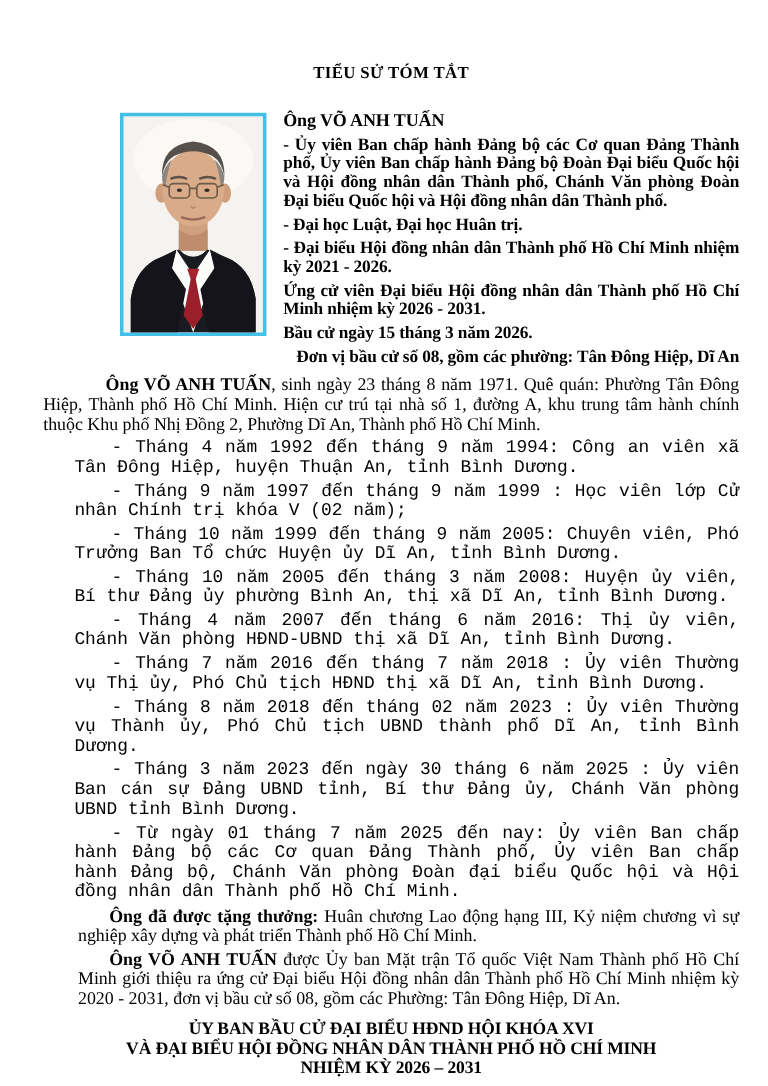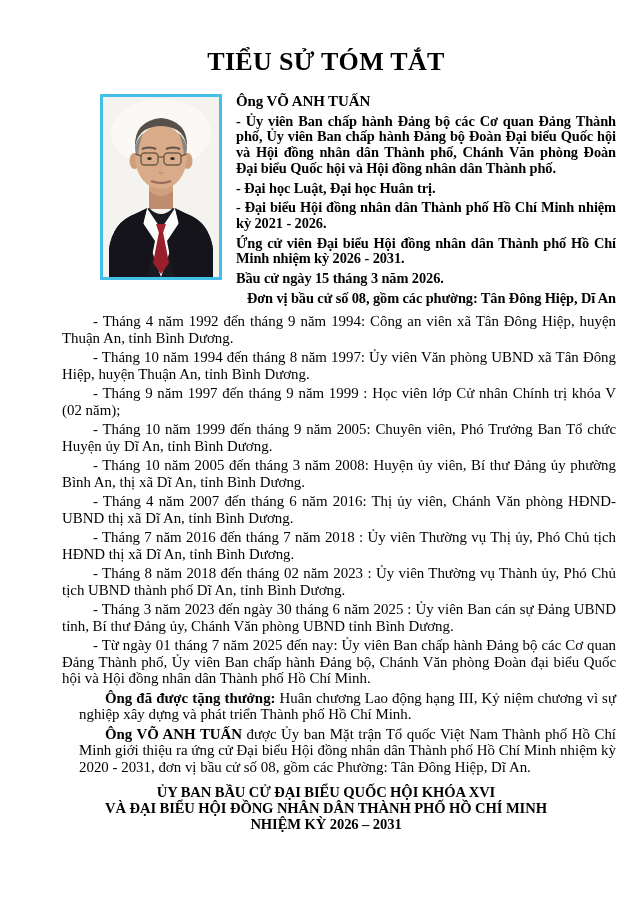--- a/index.html
+++ b/index.html
@@ -1,31 +1,31 @@
 <!DOCTYPE html>
 <html><head>
 <meta charset="utf-8">
 <style>
   html,body{margin:0;padding:0;background:#ffffff;}
   body{width:640px;height:905px;color:#000;font-family:"Liberation Serif","DejaVu Serif",serif;}
   .page{position:relative;width:640px;height:905px;box-sizing:border-box;padding:48px 24px 0 36px;overflow:hidden;background:#fff;}
-  .title{margin:0 0 18px 0;text-align:center;font-size:26px;line-height:28px;font-weight:700;letter-spacing:.3px;}
+  .title{margin:0 0 18px 0;text-align:center;font-size:14px;line-height:28px;font-weight:700;letter-spacing:.3px;}
   .top-row{display:flex;align-items:flex-start;}
   .photo-frame{flex:none;margin-left:64px;width:116px;height:180px;border:3px solid #43c0e8;background:#f4f3ef;}
   .photo-frame svg{display:block;}
   .summary{flex:1;min-width:0;margin-left:14px;font-weight:700;font-size:14.4px;line-height:15.7px;letter-spacing:-.1px;text-align:justify;}
   .summary p{margin:0 0 4px 0;}
   .sum-name{font-size:15px;text-align:left;}
   .sum-wrap p:last-child{white-space:nowrap;text-align:right;}
   .bio{margin-top:3px;font-size:14.9px;line-height:16.5px;text-align:justify;}
   .para{margin:0 0 3px 0;}
   .intro{text-indent:52px;}
   .heading{margin-left:26px;text-indent:50px;}
-  .std{margin-left:43px;text-indent:26px;}
-  .career{margin-left:26px;text-indent:31px;}
+  .std{margin-left:29px;text-indent:26px;}
+  .career{margin-left:26px;text-indent:31px;font-family:Liberation Mono, monospace;}
   .footer{margin-top:10px;text-align:center;font-weight:700;font-size:14.6px;line-height:15.8px;letter-spacing:-.1px;}
   .footer p{margin:0;}
 </style>
 </head>
 <body>
 
 <div class="page">
 
   <h1 class="title">TIỂU SỬ TÓM TẮT</h1>
 
@@ -85,35 +85,35 @@
           <p class="">- Đại học Luật, Đại học Huân trị.</p>
           <p class="">- Đại biểu Hội đồng nhân dân Thành phố Hồ Chí Minh nhiệm kỳ 2021 - 2026.</p>
           <p class="">Ứng cử viên Đại biểu Hội đồng nhân dân Thành phố Hồ Chí Minh nhiệm kỳ 2026 - 2031.</p>
           <p class="">Bầu cử ngày 15 tháng 3 năm 2026.</p>
           <p class="">Đơn vị bầu cử số 08, gồm các phường: Tân Đông Hiệp, Dĩ An</p>
         </div>
     </div>
   </div>
 
   <div class="bio">
+    <p class="para intro"><b>Ông VÕ ANH TUẤN</b><span>, sinh ngày 23 tháng 8 năm 1971. Quê quán: Phường Tân Đông Hiệp, Thành phố Hồ Chí Minh. Hiện cư trú tại nhà số 1, đường A, khu trung tâm hành chính thuộc Khu phố Nhị Đồng 2, Phường Dĩ An, Thành phố Hồ Chí Minh.</span></p>
     <div>
         <p class="para career">- Tháng 4 năm 1992 đến tháng 9 năm 1994: Công an viên xã Tân Đông Hiệp, huyện Thuận An, tỉnh Bình Dương.</p>
-        <p class="para career">- Tháng 10 năm 1994 đến tháng 8 năm 1997: Ủy viên Văn phòng UBND xã Tân Đông Hiệp, huyện Thuận An, tỉnh Bình Dương.</p>
         <p class="para career">- Tháng 9 năm 1997 đến tháng 9 năm 1999 : Học viên lớp Cử nhân Chính trị khóa V (02 năm);</p>
         <p class="para career">- Tháng 10 năm 1999 đến tháng 9 năm 2005: Chuyên viên, Phó Trưởng Ban Tổ chức Huyện ủy Dĩ An, tỉnh Bình Dương.</p>
         <p class="para career">- Tháng 10 năm 2005 đến tháng 3 năm 2008: Huyện ủy viên, Bí thư Đảng ủy phường Bình An, thị xã Dĩ An, tỉnh Bình Dương.</p>
         <p class="para career">- Tháng 4 năm 2007 đến tháng 6 năm 2016: Thị ủy viên, Chánh Văn phòng HĐND-UBND thị xã Dĩ An, tỉnh Bình Dương.</p>
         <p class="para career">- Tháng 7 năm 2016 đến tháng 7 năm 2018 : Ủy viên Thường vụ Thị ủy, Phó Chủ tịch HĐND thị xã Dĩ An, tỉnh Bình Dương.</p>
         <p class="para career">- Tháng 8 năm 2018 đến tháng 02 năm 2023 : Ủy viên Thường vụ Thành ủy, Phó Chủ tịch UBND thành phố Dĩ An, tỉnh Bình Dương.</p>
         <p class="para career">- Tháng 3 năm 2023 đến ngày 30 tháng 6 năm 2025 : Ủy viên Ban cán sự Đảng UBND tỉnh, Bí thư Đảng ủy, Chánh Văn phòng UBND tỉnh Bình Dương.</p>
         <p class="para career">- Từ ngày 01 tháng 7 năm 2025 đến nay: Ủy viên Ban chấp hành Đảng bộ các Cơ quan Đảng Thành phố, Ủy viên Ban chấp hành Đảng bộ, Chánh Văn phòng Đoàn đại biểu Quốc hội và Hội đồng nhân dân Thành phố Hồ Chí Minh.</p>
       </div>
     <p class="para std"><b>Ông đã được tặng thưởng:</b><span> Huân chương Lao động hạng III, Kỷ niệm chương vì sự nghiệp xây dựng và phát triển Thành phố Hồ Chí Minh.</span></p>
     <p class="para std"><b>Ông VÕ ANH TUẤN</b><span> được Ủy ban Mặt trận Tổ quốc Việt Nam Thành phố Hồ Chí Minh giới thiệu ra ứng cử Đại biểu Hội đồng nhân dân Thành phố Hồ Chí Minh nhiệm kỳ 2020 - 2031, đơn vị bầu cử số 08, gồm các Phường: Tân Đông Hiệp, Dĩ An.</span></p>
   </div>
 
   <div class="footer">
-    <p>ỦY BAN BẦU CỬ ĐẠI BIỂU QUỐC HỘI KHÓA XVI</p>
+    <p>ỦY BAN BẦU CỬ ĐẠI BIỂU HĐND HỘI KHÓA XVI</p>
     <p>VÀ ĐẠI BIỂU HỘI ĐỒNG NHÂN DÂN THÀNH PHỐ HỒ CHÍ MINH</p>
     <p>NHIỆM KỲ 2026 – 2031</p>
   </div>
 
 </div>
 
 </body></html>

